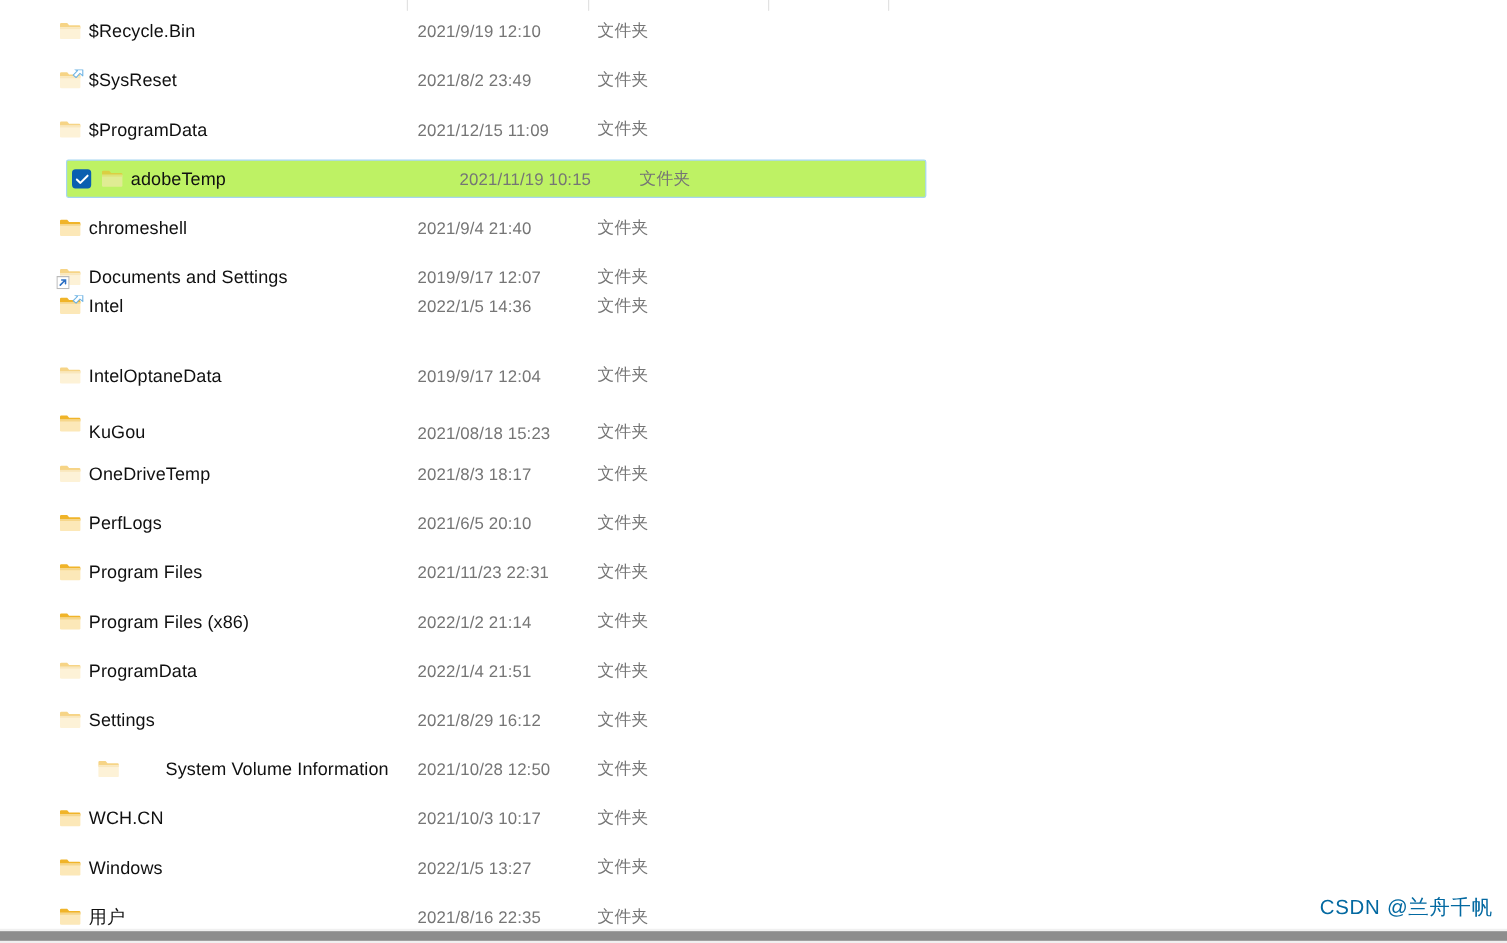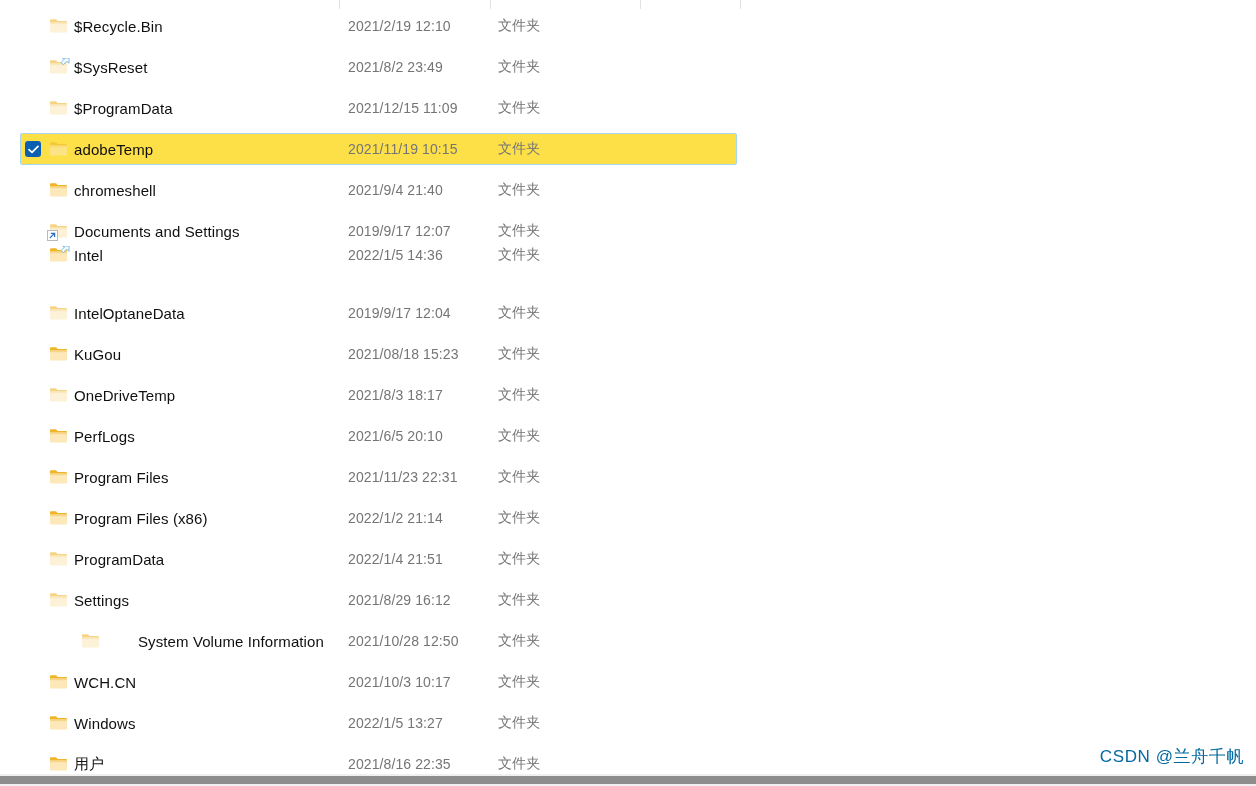--- a/index.html
+++ b/index.html
@@ -47,22 +47,23 @@
     left: 20px;
     width: 717px;
     height: 32px;
     display: flex;
     align-items: center;
     box-sizing: border-box;
     border: 1px solid transparent;
     border-radius: 2px;
   }
   .file-row.selected {
-    background: #fde047;
+    background: #bef264;
     border-color: #a5d6f2;
+    margin-left: 35px;
   }
 
   .check-slot {
     width: 25px;
     min-width: 25px;
     height: 32px;
     display: flex;
     align-items: center;
     justify-content: flex-start;
     padding-left: 4px;
@@ -169,21 +170,21 @@
     <div class="file-row" style="top: 10px;">
       <div class="check-slot"></div>
       <div class="icon-slot">
         <svg width="19" height="16" viewBox="0 0 19 16" class="folder-icon dim">
           <path d="M1 2.2 Q1 1.2 2 1.2 L7 1.2 L8.6 3.1 L17 3.1 Q18 3.1 18 4.1 L18 5.4 L1 5.4 Z" fill="#f0b429"></path>
           <path d="M1 4.6 L18 4.6 L18 13.6 Q18 14.6 17 14.6 L2 14.6 Q1 14.6 1 13.6 Z" fill="#fce8b8"></path>
           <path d="M1 4.6 L18 4.6 L18 6.2 L1 6.2 Z" fill="#f6d68a"></path>
         </svg>
       </div>
       <div class="name-cell">$Recycle.Bin</div>
-      <div class="date-cell">2021/2/19 12:10</div>
+      <div class="date-cell">2021/9/19 12:10</div>
       <div class="type-cell">文件夹</div>
     </div>
     <div class="file-row" style="top: 51px;">
       <div class="check-slot"></div>
       <div class="icon-slot">
         <svg width="19" height="16" viewBox="0 0 19 16" class="folder-icon dim">
           <path d="M1 2.2 Q1 1.2 2 1.2 L7 1.2 L8.6 3.1 L17 3.1 Q18 3.1 18 4.1 L18 5.4 L1 5.4 Z" fill="#f0b429"></path>
           <path d="M1 4.6 L18 4.6 L18 13.6 Q18 14.6 17 14.6 L2 14.6 Q1 14.6 1 13.6 Z" fill="#fce8b8"></path>
           <path d="M1 4.6 L18 4.6 L18 6.2 L1 6.2 Z" fill="#f6d68a"></path>
         </svg>
@@ -279,21 +280,21 @@
         <svg width="19" height="16" viewBox="0 0 19 16" class="folder-icon dim">
           <path d="M1 2.2 Q1 1.2 2 1.2 L7 1.2 L8.6 3.1 L17 3.1 Q18 3.1 18 4.1 L18 5.4 L1 5.4 Z" fill="#f0b429"></path>
           <path d="M1 4.6 L18 4.6 L18 13.6 Q18 14.6 17 14.6 L2 14.6 Q1 14.6 1 13.6 Z" fill="#fce8b8"></path>
           <path d="M1 4.6 L18 4.6 L18 6.2 L1 6.2 Z" fill="#f6d68a"></path>
         </svg>
       </div>
       <div class="name-cell">IntelOptaneData</div>
       <div class="date-cell">2019/9/17 12:04</div>
       <div class="type-cell">文件夹</div>
     </div>
-    <div class="file-row" style="top: 338px;">
+    <div class="file-row" style="top: 338px; align-items: flex-end;">
       <div class="check-slot"></div>
       <div class="icon-slot">
         <svg width="19" height="16" viewBox="0 0 19 16" class="folder-icon">
           <path d="M1 2.2 Q1 1.2 2 1.2 L7 1.2 L8.6 3.1 L17 3.1 Q18 3.1 18 4.1 L18 5.4 L1 5.4 Z" fill="#f0b429"></path>
           <path d="M1 4.6 L18 4.6 L18 13.6 Q18 14.6 17 14.6 L2 14.6 Q1 14.6 1 13.6 Z" fill="#fce8b8"></path>
           <path d="M1 4.6 L18 4.6 L18 6.2 L1 6.2 Z" fill="#f6d68a"></path>
         </svg>
       </div>
       <div class="name-cell">KuGou</div>
       <div class="date-cell">2021/08/18 15:23</div>

